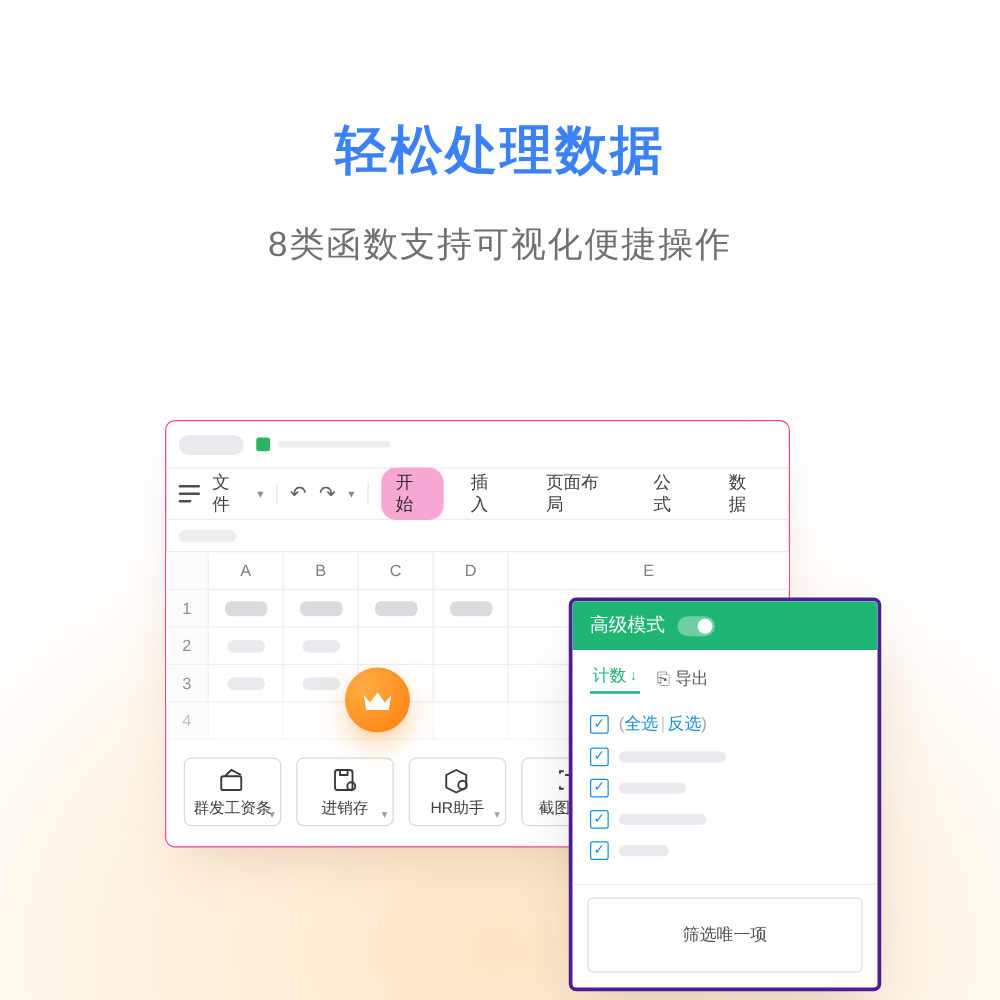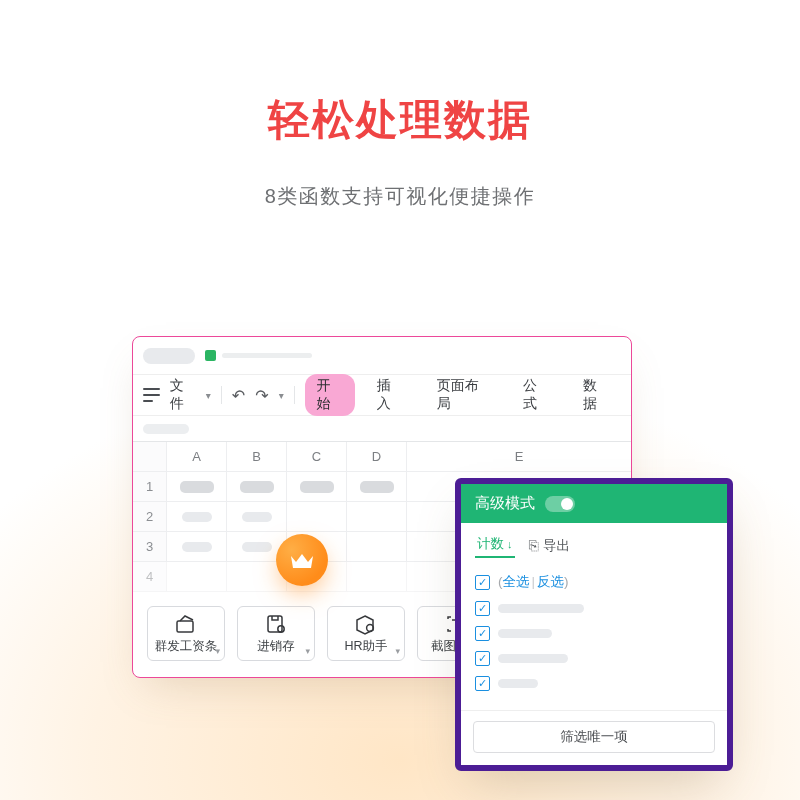--- a/index.html
+++ b/index.html
@@ -8,26 +8,26 @@
     background: radial-gradient(ellipse 700px 520px at 50% 95%, #ffe6c6 0%, #fff3e4 44%, #ffffff 75%);
     position: relative;
     overflow: hidden;
   }
 
   
   .hero { text-align: center; padding-top: 92px; }
   .hero-title {
     font-size: 42px;
     font-weight: 700;
-    color: #ef4444;
+    color: #3b82f6;
     letter-spacing: 2px;
   }
   .hero-sub {
     margin-top: 28px;
-    font-size: 20px;
+    font-size: 28px;
     line-height: 40px;
     color: #6e7073;
     letter-spacing: 1.5px;
   }
 
   
   .sheet-window {
     position: absolute;
     left: 132px;
     top: 336px;
@@ -140,23 +140,23 @@
     width: 26px; height: 22px; margin: 0 auto 3px;
     display: flex; align-items: center; justify-content: center;
   }
   .tool-icon svg { width: 24px; height: 22px; stroke: #37393c; stroke-width: 1.5; fill: none; }
 
   
   .adv-panel {
     position: absolute;
     left: 455px;
     top: 478px;
-    width: 278px;
+    width: 250px;
     background: #fff;
-    border: 6px solid #4c1d95;
+    border: 3px solid #4c1d95;
     border-radius: 6px;
     box-shadow: 0 22px 48px -14px rgba(120,100,70,.28);
     overflow: hidden;
   }
   .adv-header {
     background: #1fb574;
     color: #fff;
     font-size: 15px;
     padding: 10px 14px;
     display: flex;
@@ -209,21 +209,21 @@
     padding: 10px 12px 12px;
     gap: 12px;
   }
   .adv-footer .fbtn {
     flex: 1;
     border: 1px solid #dcdde0;
     border-radius: 4px;
     text-align: center;
     font-size: 13.5px;
     color: #4c4f53;
-    padding: 6px 0;
+    padding: 20px 0;
     background: #fff;
   }
 </style>
 </head>
 <body>
 
 <div class="hero">
   <div class="hero-title">轻松处理数据</div>
   <div class="hero-sub">
     <div>8类函数支持可视化便捷操作</div>

